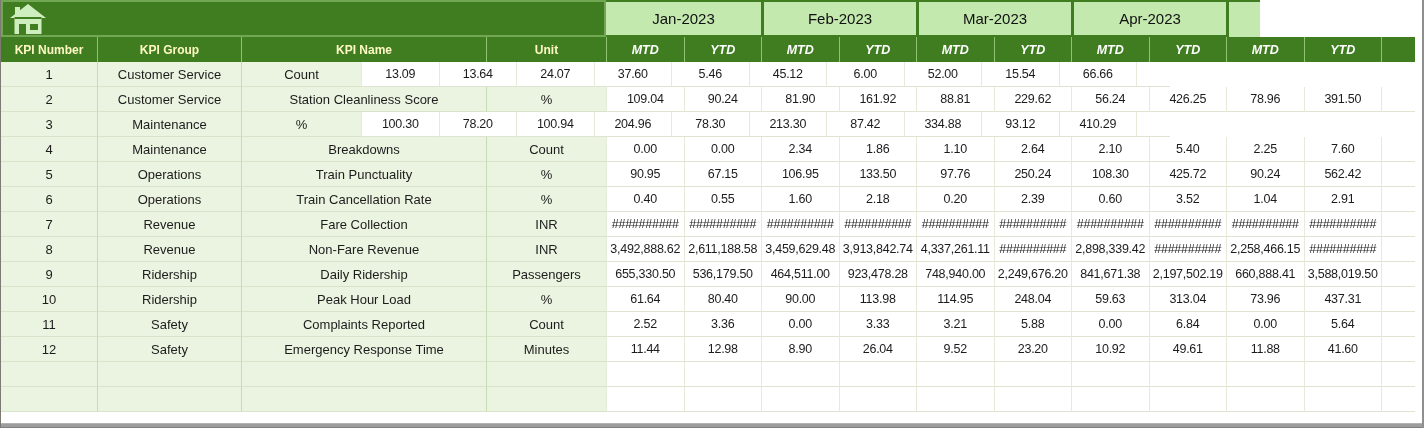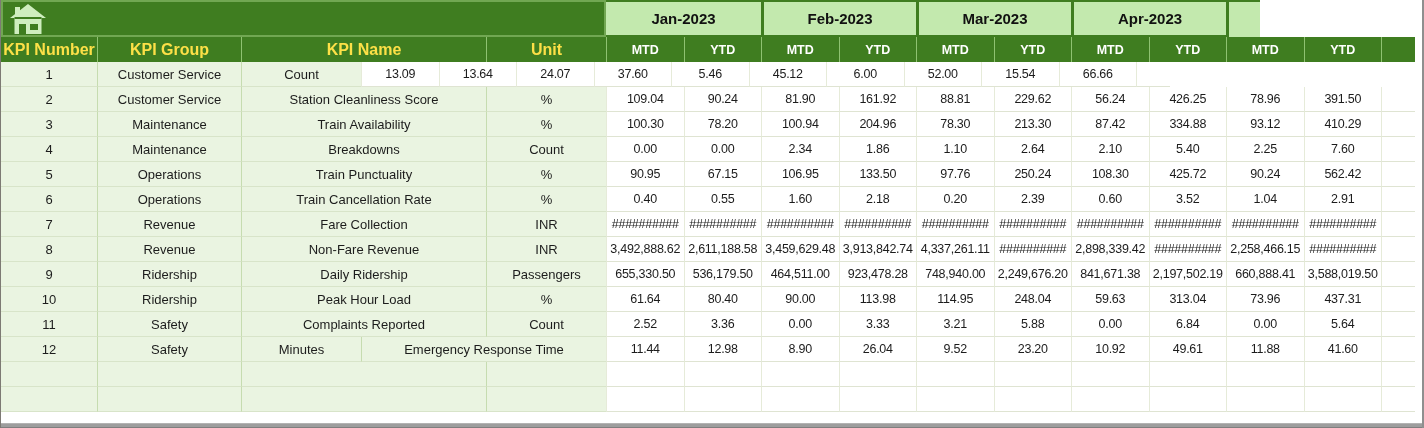--- a/index.html
+++ b/index.html
@@ -9,32 +9,32 @@
     position:relative; width:1424px; height:428px; background:#ffffff;
     border-left:1px solid #7d7a74; overflow:hidden;
   }
   .page::after{ content:''; position:absolute; top:0; right:0; width:2px; height:100%; background:#8f8f8f; }
   .band{ display:flex; width:1414px; }
   
   .top-band{ height:37px; background:#3f7d20; }
   .corner{ width:605px; height:100%; background:#3f7d20; display:flex; align-items:center; padding-left:7px;
            box-shadow: inset 0 0 0 2px rgba(190,230,158,.40); }
   .month-cell{ width:155px; height:100%; background:#c3e9ae; color:#111;
-               font-size:15px; font-weight:bold; display:flex; align-items:center; justify-content:center;
+               font-size:15px; font-weight:normal; display:flex; align-items:center; justify-content:center;
                border-top:2px solid #3f7d20; border-bottom:2px solid #3f7d20; }
   .month-cell + .month-cell{ border-left:3px solid #3f7d20; }
   .partial-top{ width:34px; height:100%; background:#c3e9ae; border-left:3px solid #3f7d20; border-top:2px solid #3f7d20; }
   .edge{ flex:1; background:#ffffff; }
   
   .header-row{ height:25px; background:#3f7d20; }
-  .hcell{ height:100%; color:#fde047; font-weight:bold; font-size:16px;
+  .hcell{ height:100%; color:#fef9c3; font-weight:bold; font-size:12px;
           display:flex; align-items:center; justify-content:center; background:#3f7d20; }
   .hcell + .hcell{ border-left:1px solid #8fc271; }
   .c-num{ width:96px; } .c-group{ width:144px; } .c-name{ width:245px; } .c-unit{ width:120px; }
-  .subs{ display:flex; height:100%; }
+  .subs{ display:flex; height:100%;font-style:italic; }
   .sub-cell{ width:77.5px; height:100%; color:#ffffff; font-weight:bold; font-size:12.5px;
              display:flex; align-items:center; justify-content:center; background:#3f7d20;
              border-left:1px solid #8fc271; }
   .partial-head{ width:34px; height:100%; background:#3f7d20; border-left:1px solid #8fc271; }
   
   .row{ display:flex; width:1414px; height:25px; background:#ffffff; }
   .cell{ height:100%; display:flex; align-items:center; justify-content:center;
          font-size:13px; color:#1c1c1c; border-bottom:1px solid #dfe4d2; white-space:nowrap; }
   .cell.left{ background:#eaf4e1; border-bottom:1px solid #d8e4c9; }
   .cell.left + .cell.left{ border-left:1px solid #c6dcb0; }
@@ -122,21 +122,20 @@
         <div class="cell val">229.62</div>
         <div class="cell val">56.24</div>
         <div class="cell val">426.25</div>
         <div class="cell val">78.96</div>
         <div class="cell val">391.50</div>
         <div class="cell partial"></div>
       </div>
       <div class="row">
         <div class="cell left c-num">3</div>
         <div class="cell left c-group">Maintenance</div>
-        <div class="cell left c-name">Train Availability</div>
         <div class="cell left c-unit">%</div>
         <div class="cell val">100.30</div>
         <div class="cell val">78.20</div>
         <div class="cell val">100.94</div>
         <div class="cell val">204.96</div>
         <div class="cell val">78.30</div>
         <div class="cell val">213.30</div>
         <div class="cell val">87.42</div>
         <div class="cell val">334.88</div>
         <div class="cell val">93.12</div>
@@ -275,22 +274,22 @@
         <div class="cell val">5.88</div>
         <div class="cell val">0.00</div>
         <div class="cell val">6.84</div>
         <div class="cell val">0.00</div>
         <div class="cell val">5.64</div>
         <div class="cell partial"></div>
       </div>
       <div class="row">
         <div class="cell left c-num">12</div>
         <div class="cell left c-group">Safety</div>
+        <div class="cell left c-name">Emergency Response Time</div>
         <div class="cell left c-unit">Minutes</div>
-        <div class="cell left c-name">Emergency Response Time</div>
         <div class="cell val">11.44</div>
         <div class="cell val">12.98</div>
         <div class="cell val">8.90</div>
         <div class="cell val">26.04</div>
         <div class="cell val">9.52</div>
         <div class="cell val">23.20</div>
         <div class="cell val">10.92</div>
         <div class="cell val">49.61</div>
         <div class="cell val">11.88</div>
         <div class="cell val">41.60</div>

